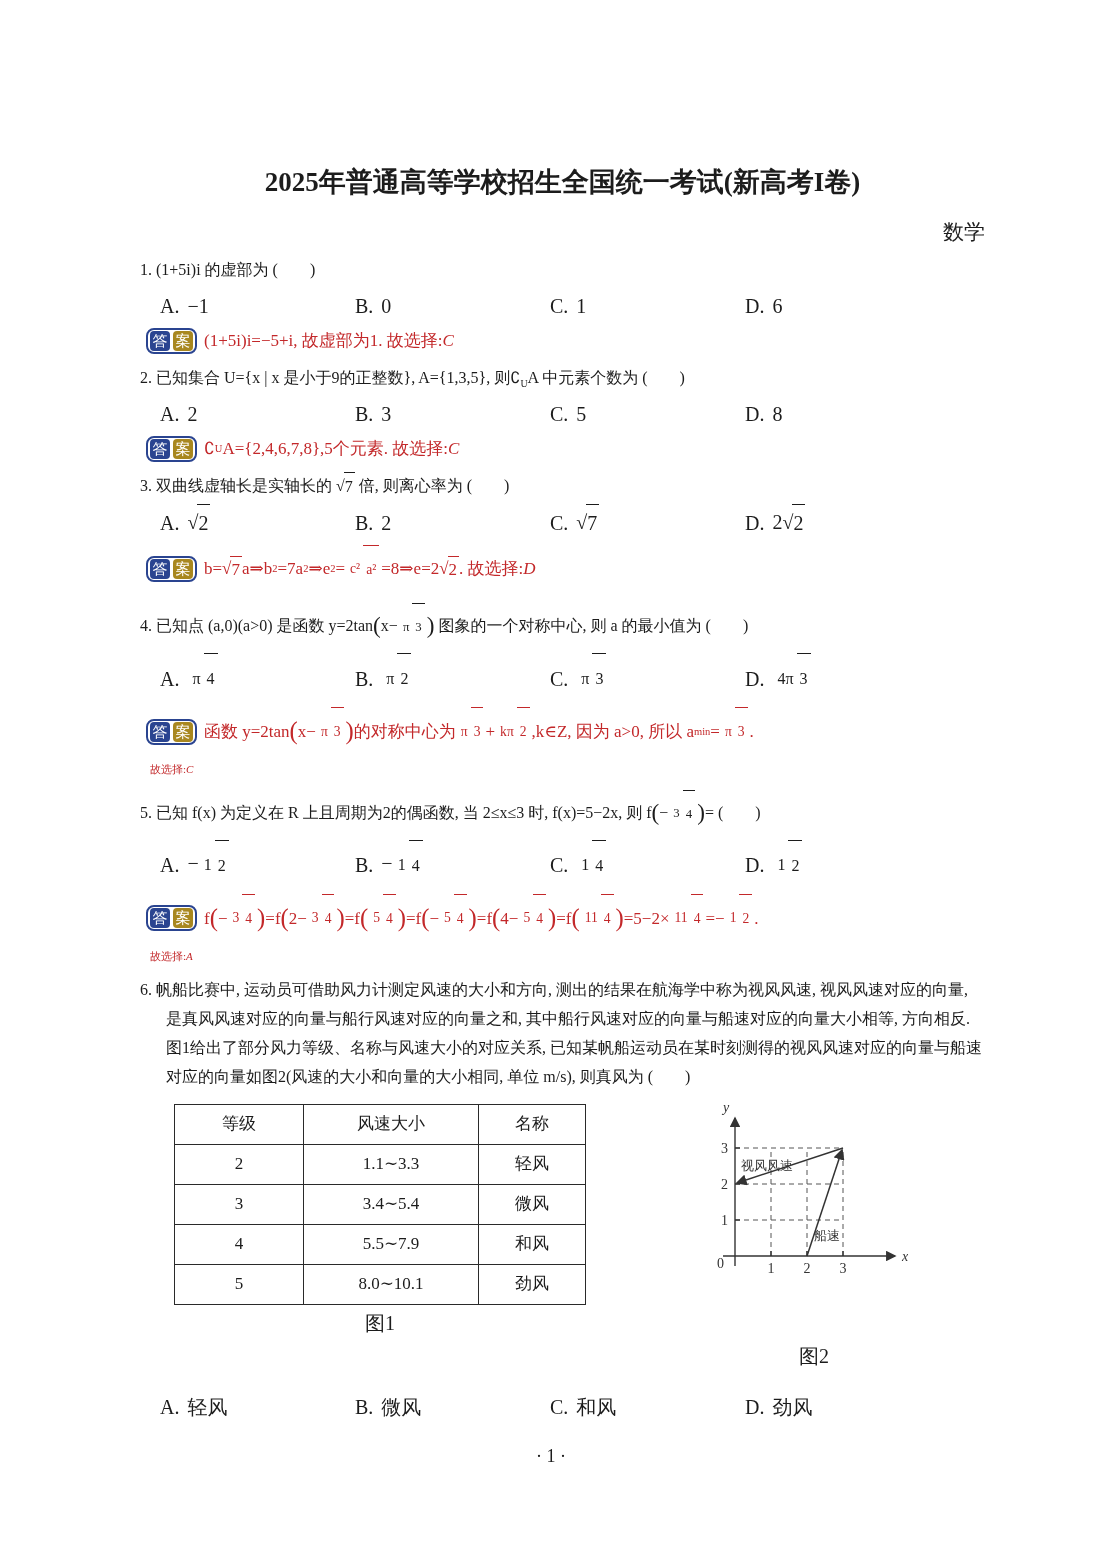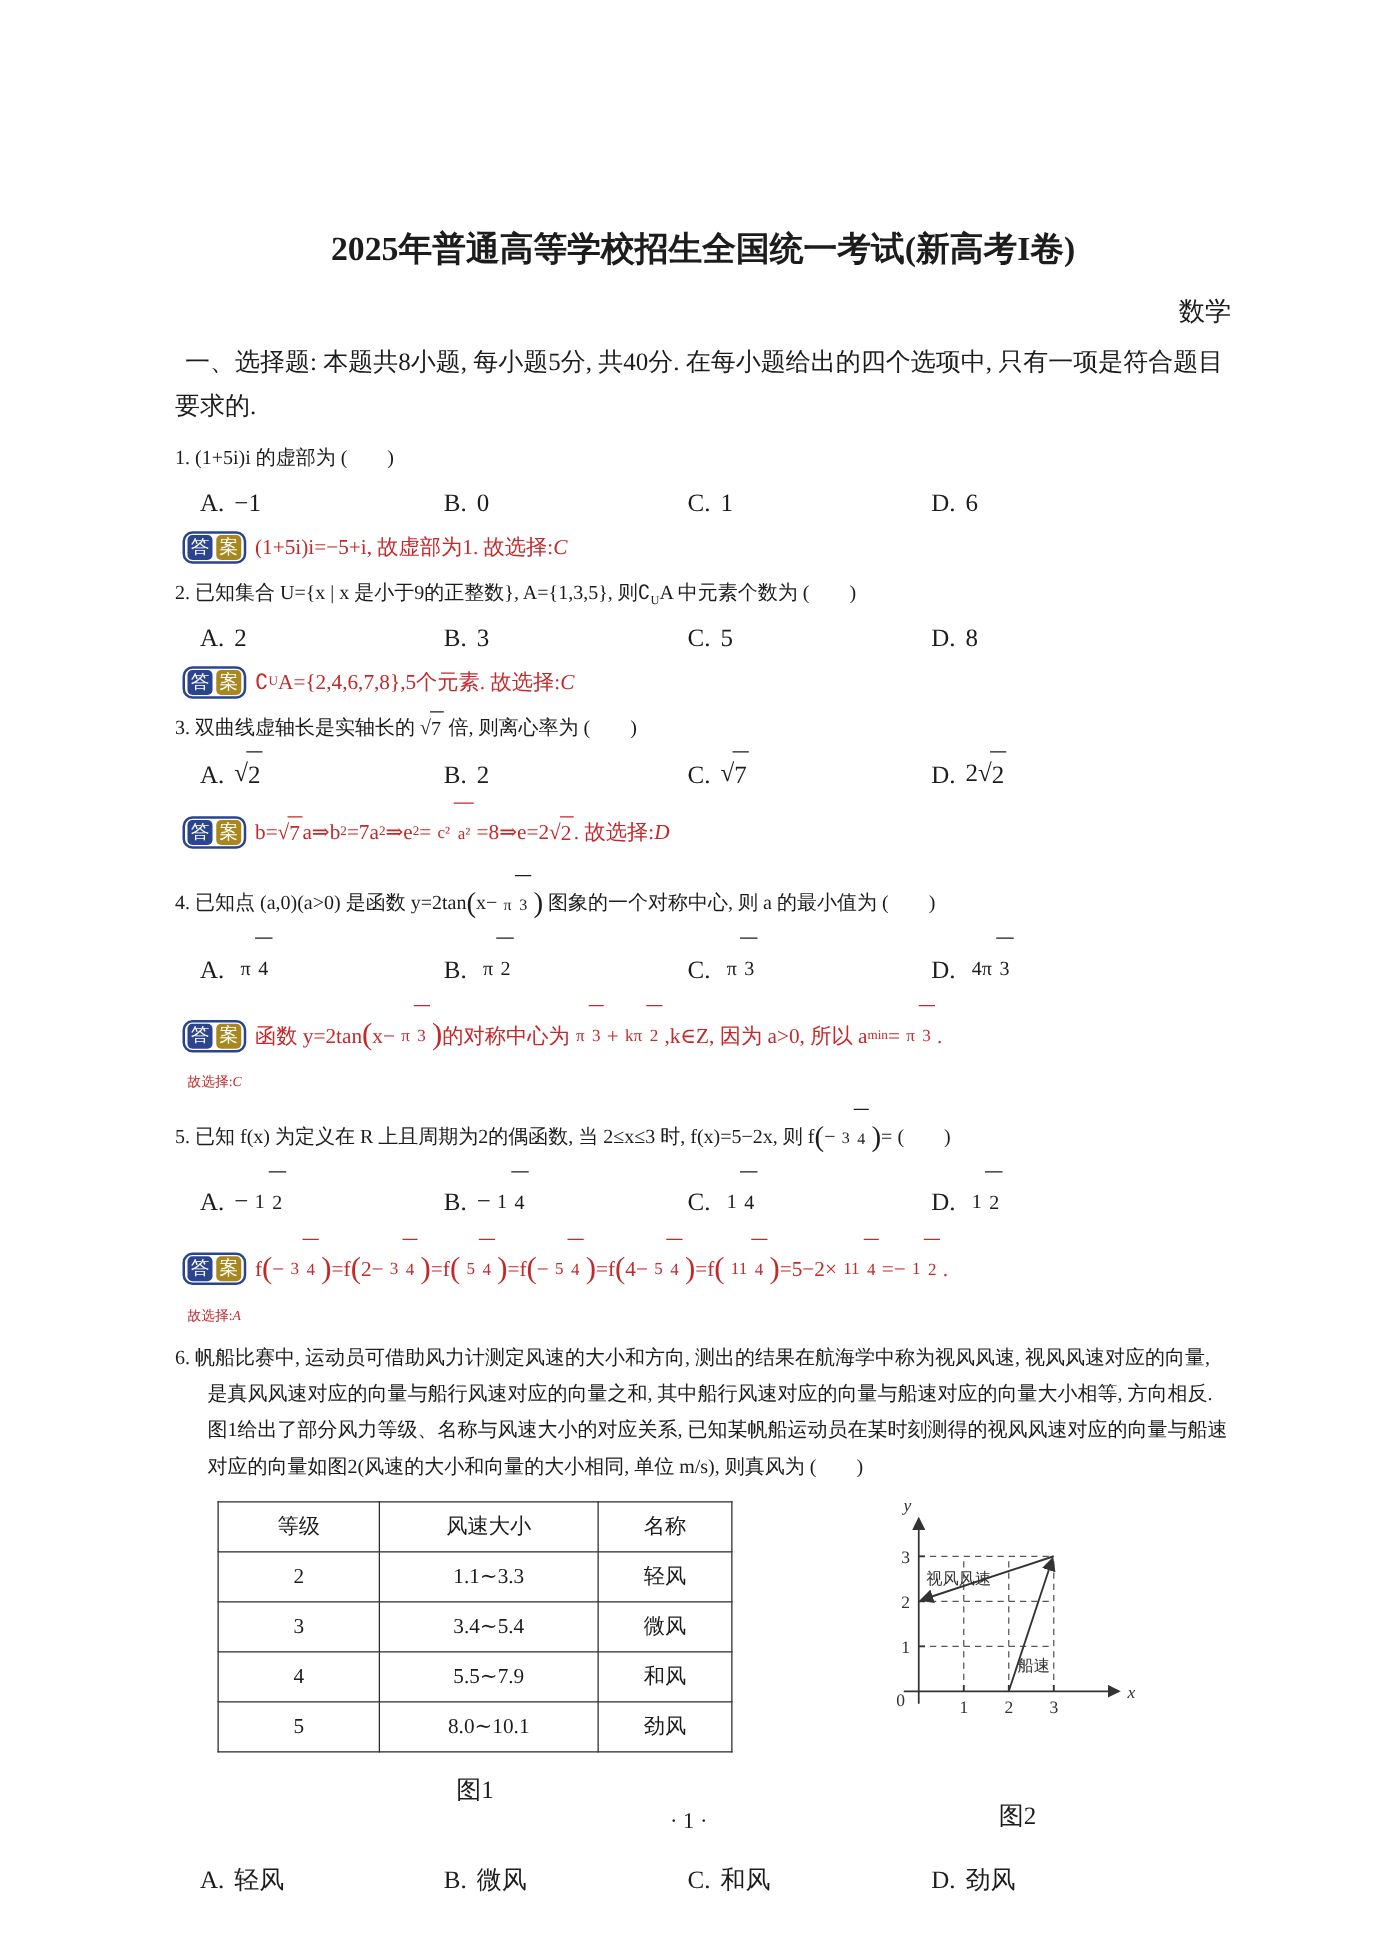--- a/index.html
+++ b/index.html
@@ -1,18 +1,18 @@
 <!DOCTYPE html>
 <html style="--answer_red: #c3282a; --badge_blue: #2a4490; --badge_gold: #a8871f;"><head>
 <meta charset="utf-8">
 <style>
   html,body{margin:0;padding:0;background:#ffffff;}
   .page{position:relative;width:1102px;height:1559px;background:#ffffff;overflow:hidden;
         font-family:"Liberation Serif","DejaVu Serif","DejaVu Sans",serif;color:#1c1c1c;}
-  .content{position:absolute;left:140px;top:182px;width:845px;}
+  .content{position:absolute;left:140px;top:165px;width:845px;}
   .title{font-size:27px;font-weight:bold;text-align:center;margin:0;line-height:1.3;}
   .subject{font-size:21px;text-align:right;margin-top:18px;}
   .intro{font-size:20px;line-height:1.75;margin-top:10px;text-indent:8px;}
   .q{font-size:20px;line-height:1.8;margin-top:10px;}
   .stem{font-size:16px;line-height:1.8;}
   .hang{padding-left:26px;text-indent:-26px;}
   .opts{display:flex;align-items:center;padding-left:20px;margin-top:2px;min-height:38px;}
   .opt{width:195px;display:flex;align-items:center;gap:8px;font-size:20px;}
   .opt:last-child{width:auto;}
   .answer{display:flex;align-items:center;margin-left:6px;margin-top:3px;margin-bottom:4px;
@@ -38,35 +38,34 @@
   sub,sup{font-size:0.62em;}
   i{font-style:italic;}
   
   .fig-row{display:flex;align-items:flex-start;margin-top:12px;}
   .table-block{margin-left:34px;}
   .wtable{border-collapse:collapse;font-size:17px;text-align:center;}
   .wtable td{border:1.5px solid #2a2a2a;height:37px;font-weight:normal;}
   .wtable .c1{width:126px;}
   .wtable .c2{width:172px;}
   .wtable .c3{width:104px;}
-  .tcap,.fcap{text-align:center;font-size:20px;margin-top:12px;}
+  .tcap,.fcap{text-align:center;font-size:20px;}
   .figure-block{margin-left:auto;margin-right:52px;margin-top:-16px;}
   .figure-block svg{display:block;}
   .fcap{margin-top:38px;}
   .pagenum{position:absolute;left:0;right:0;top:1446px;text-align:center;font-size:18px;color:#1c1c1c;}
 </style>
 </head>
 <body>
 
 <div class="page">
   <div class="content">
 
     <h1 class="title">2025年普通高等学校招生全国统一考试(新高考I卷)</h1>
     <div class="subject">数学</div>
-    <div class="intro">一、选择题: 本题共8小题, 每小题5分, 共40分. 在每小题给出的四个选项中, 只有一项是符合题目要求的.</div>
 
     <div class="q">
       <div class="stem">1. (1+5i)i 的虚部为 (　　)</div>
       <div class="opts">
         <div class="opt">
             <span>A.</span>
             <span>−1</span>
           </div>
         <div class="opt">
             <span>B.</span>

